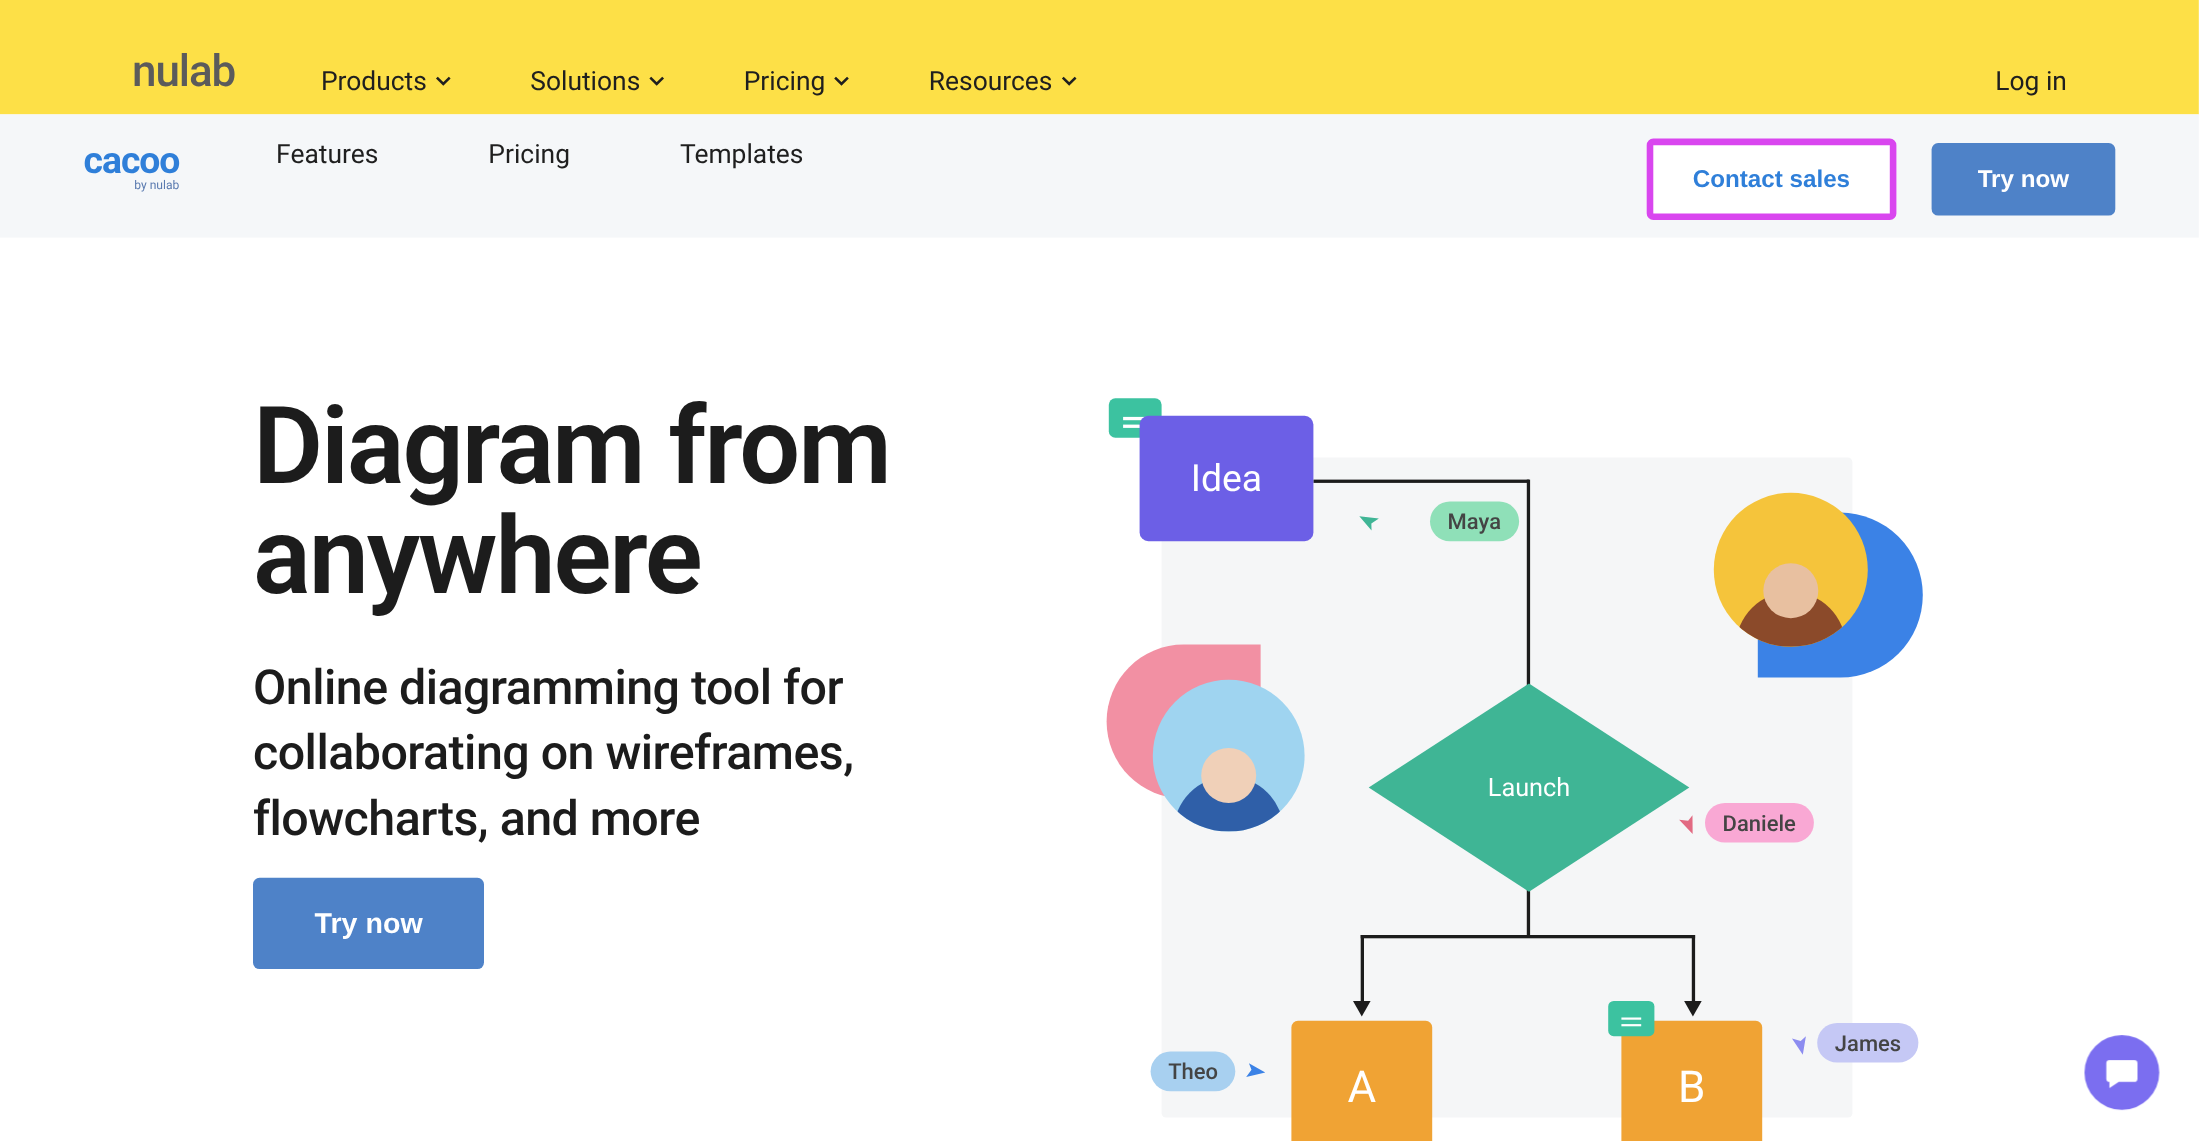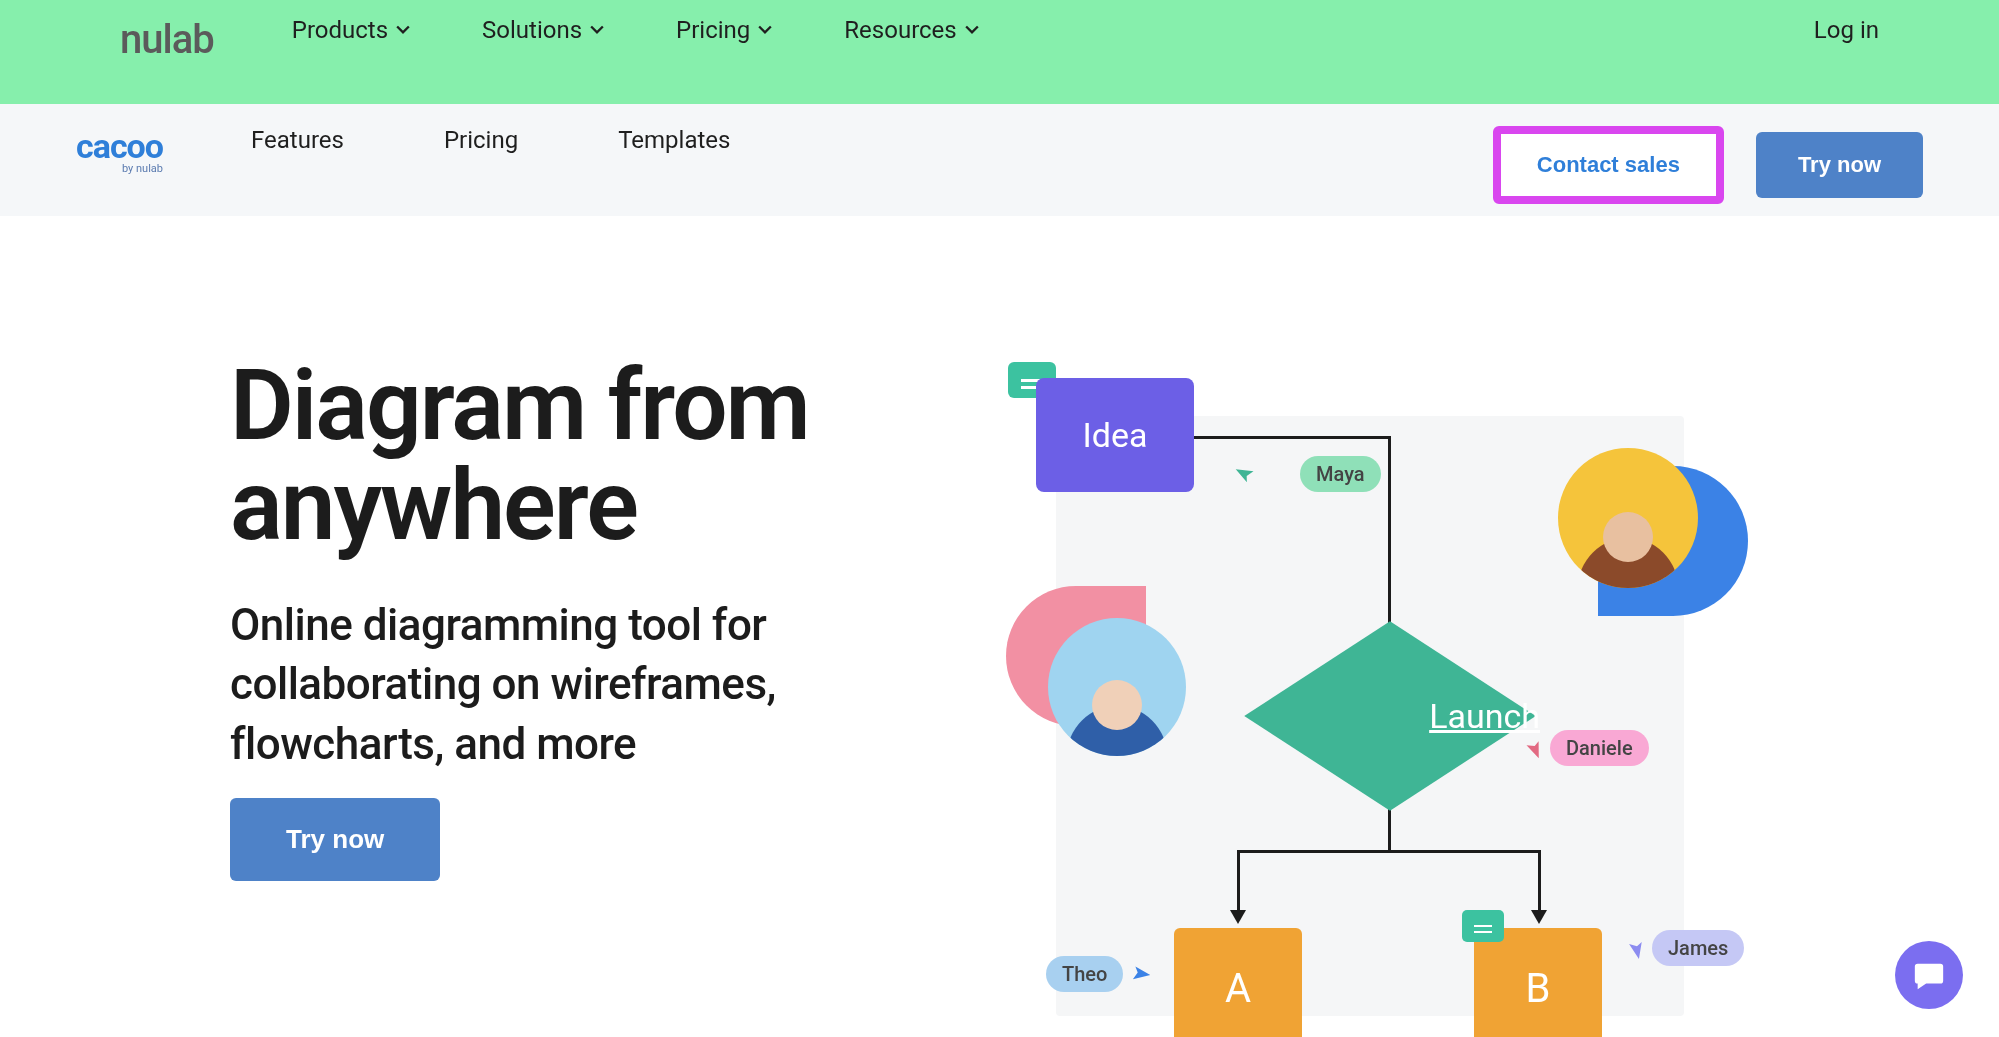--- a/index.html
+++ b/index.html
@@ -1,54 +1,54 @@
 <!DOCTYPE html>
 <html><head>
 <meta charset="utf-8">
 <style>
 * { margin: 0; padding: 0; box-sizing: border-box; }
 body { font-family: -apple-system, BlinkMacSystemFont, 'Segoe UI', Roboto, Helvetica, Arial, sans-serif; background: #fff; color: #1f1f1f; width: 1999px; }
 
 
-.topnav { display: flex; align-items: flex-start; padding: 16px 120px; height: 104px; background: #86efac; }
+.topnav { display: flex; align-items: flex-end; padding: 16px 120px; height: 104px; background: #fde047; }
 .nulab-logo { font-size: 40px; font-weight: 500; color: #5b5b5b; letter-spacing: -1px; margin-right: 50px; }
 .topnav-menu { display: flex; gap: 44px; align-items: center; }
 .topnav-item { display: flex; align-items: center; gap: 8px; font-size: 24px; color: #1f1f1f; cursor: pointer; margin-left: 28px; }
 .chevron-down { width: 14px; height: 14px; }
 .chevron-down svg { display: block; }
 .topnav-right { margin-left: auto; font-size: 24px; cursor: pointer; }
 
 
 .subnav { display: flex; align-items: flex-start; padding: 22px 76px; background: #f5f7f9; height: 112px; }
 .cacoo-logo { font-size: 34px; font-weight: 700; color: #2f7fd9; letter-spacing: -1px; }
 .cacoo-sub { font-size: 11px; color: #5b7bb0; display: block; text-align: right; margin-top: -4px; }
 .subnav-menu { display: flex; gap: 100px; margin-left: 88px; align-items: center; }
 .subnav-item { font-size: 24px; color: #1f1f1f; cursor: pointer; }
 .subnav-right { margin-left: auto; display: flex; gap: 32px; align-items: center; }
-.btn-outline { border: 8px solid #d946ef; color: #2f7fd9; background: #fff; padding: 18px 36px; font-size: 22px; font-weight: 600; border-radius: 6px; cursor: pointer; }
+.btn-outline { border: 6px solid #d946ef; color: #2f7fd9; background: #fff; padding: 18px 36px; font-size: 22px; font-weight: 600; border-radius: 6px; cursor: pointer; }
 .btn-primary { background: #4e82c8; color: #fff; border: none; padding: 20px 42px; font-size: 22px; font-weight: 600; border-radius: 6px; cursor: pointer; }
 
 
 .hero { display: flex; padding: 140px 120px 40px 230px; gap: 60px; align-items: flex-start; }
 .hero-left { flex: 0 0 700px; }
 .hero-title { font-size: 98px; font-weight: 600; line-height: 1.02; letter-spacing: -2px; color: #1c1c1c; margin-bottom: 40px; }
 .hero-sub { font-size: 44px; font-weight: 500; line-height: 1.35; color: #1c1c1c; margin-bottom: 24px; letter-spacing: -0.5px; }
 .hero-cta { background: #4e82c8; color: #fff; border: none; padding: 26px 56px; font-size: 26px; font-weight: 600; border-radius: 6px; cursor: pointer; }
 
 
 .hero-right { position: relative; flex: 1; min-height: 680px; }
 .illus-bg { position: absolute; left: 66px; top: 60px; width: 628px; height: 600px; background: #f5f6f7; border-radius: 4px; }
 
 .flow-idea { position: absolute; left: 46px; top: 22px; width: 158px; height: 114px; background: #6c5fe6; border-radius: 8px; display: flex; align-items: center; justify-content: center; color: #fff; font-size: 34px; }
 .comment-badge-1 { position: absolute; left: 18px; top: 6px; width: 48px; height: 36px; background: #3cc2a0; border-radius: 6px; display: flex; align-items: center; justify-content: center; }
 .comment-badge-1::after { content: ''; width: 22px; height: 3px; background: #fff; box-shadow: 0 7px 0 #fff; }
 
 .flow-diamond { position: absolute; left: 250px; top: 265px; width: 300px; height: 190px; }
 .flow-diamond-shape { position: absolute; left: 50%; top: 50%; width: 170px; height: 170px; background: #3fb595; transform: translate(-50%,-50%) rotate(45deg) skew(-12deg,-12deg); }
-.flow-diamond-label { position: absolute; left: 0; right: 0; top: 50%; transform: translateY(-50%); text-align: right; color: #fff; font-size: 34px; z-index: 2; text-decoration: underline; }
+.flow-diamond-label { position: absolute; left: 0; right: 0; top: 50%; transform: translateY(-50%); text-align: center; color: #fff; font-size: 23px; z-index: 2; }
 
 .flow-a { position: absolute; left: 184px; top: 572px; width: 128px; height: 120px; background: #f0a334; border-radius: 6px; display: flex; align-items: center; justify-content: center; color: #fff; font-size: 40px; }
 .flow-b { position: absolute; left: 484px; top: 572px; width: 128px; height: 120px; background: #f0a334; border-radius: 6px; display: flex; align-items: center; justify-content: center; color: #fff; font-size: 40px; }
 .comment-badge-2 { position: absolute; left: 472px; top: 554px; width: 42px; height: 32px; background: #3cc2a0; border-radius: 5px; display: flex; align-items: center; justify-content: center; z-index: 3; }
 .comment-badge-2::after { content: ''; width: 18px; height: 2px; background: #fff; box-shadow: 0 6px 0 #fff; }
 
 .avatar-left-wrap { position: absolute; left: 16px; top: 230px; width: 180px; height: 180px; }
 .half-pink { position: absolute; left: 0; top: 0; width: 140px; height: 140px; background: #f290a3; border-radius: 70px 0 0 70px; }
 .avatar-left { position: absolute; left: 42px; top: 32px; width: 138px; height: 138px; background: #9fd4f0; border-radius: 50%; overflow: hidden; }
 

